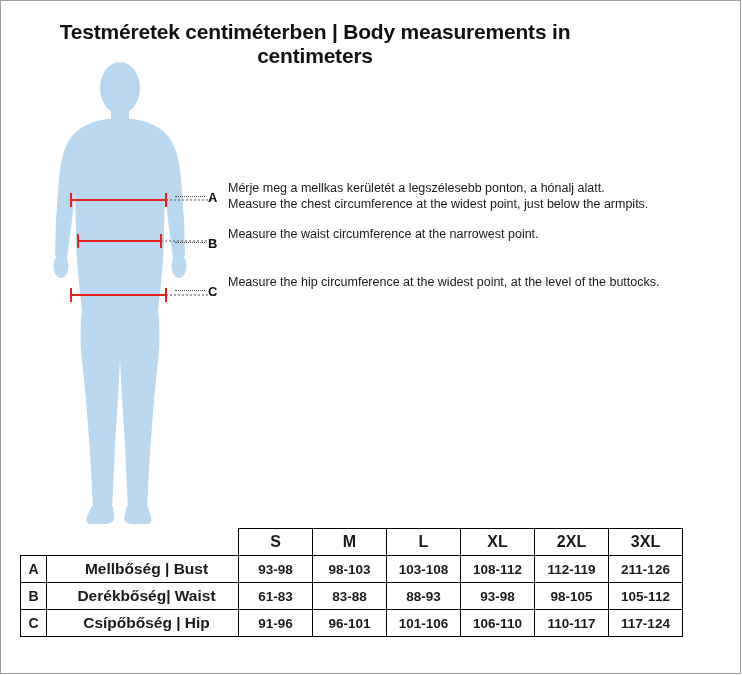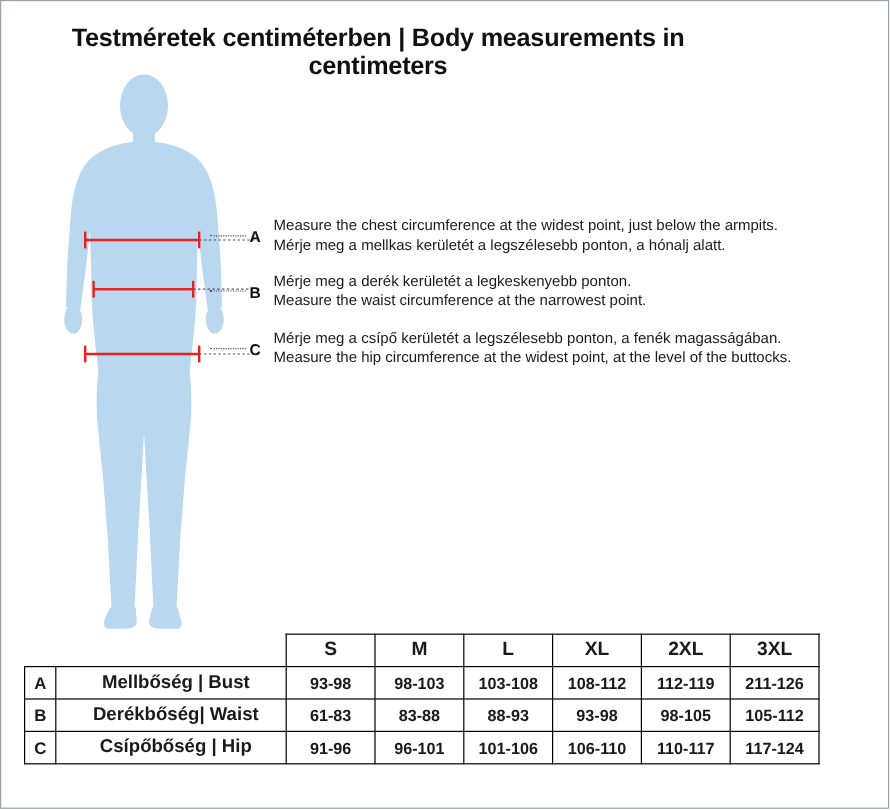--- a/index.html
+++ b/index.html
@@ -230,39 +230,37 @@
       </g>
     </svg>
   </div>
 
   <div class="annotations">
 
     <div class="ann-row a">
       <div class="leader"></div>
       <div class="ann-letter">A</div>
       <div class="ann-text">
+        <div class="ann-line hu">Mérje meg a mellkas kerületét a legszélesebb ponton, a hónalj alatt.</div>
         <div class="ann-line en">Measure the chest circumference at the widest point, just below the armpits.</div>
-        <div class="ann-line hu">Mérje meg a mellkas kerületét a legszélesebb ponton, a hónalj alatt.</div>
       </div>
     </div>
 
     <div class="ann-row b">
       <div class="leader"></div>
       <div class="ann-letter">B</div>
       <div class="ann-text">
-        <div class="ann-line hu">Mérje meg a derék kerületét a legkeskenyebb ponton.</div>
         <div class="ann-line en">Measure the waist circumference at the narrowest point.</div>
       </div>
     </div>
 
     <div class="ann-row c">
       <div class="leader"></div>
       <div class="ann-letter">C</div>
       <div class="ann-text">
-        <div class="ann-line hu">Mérje meg a csípő kerületét a legszélesebb ponton, a fenék magasságában.</div>
         <div class="ann-line en">Measure the hip circumference at the widest point, at the level of the buttocks.</div>
       </div>
     </div>
 
   </div>
 
   <table class="size-table">
     <thead>
       <tr>
         <td class="corner-blank col-letter"></td>

